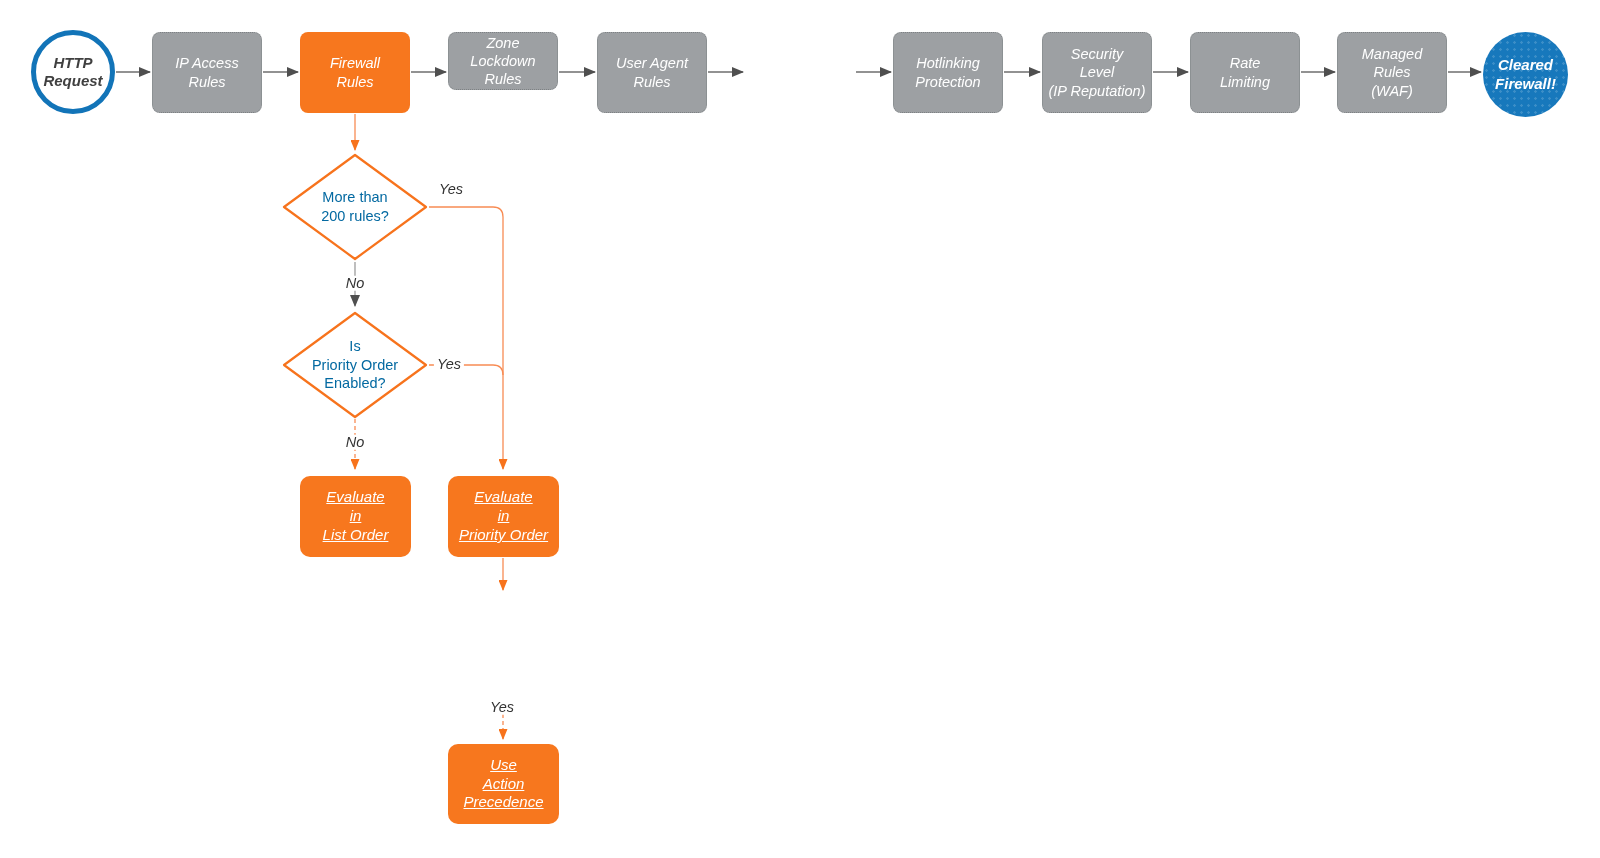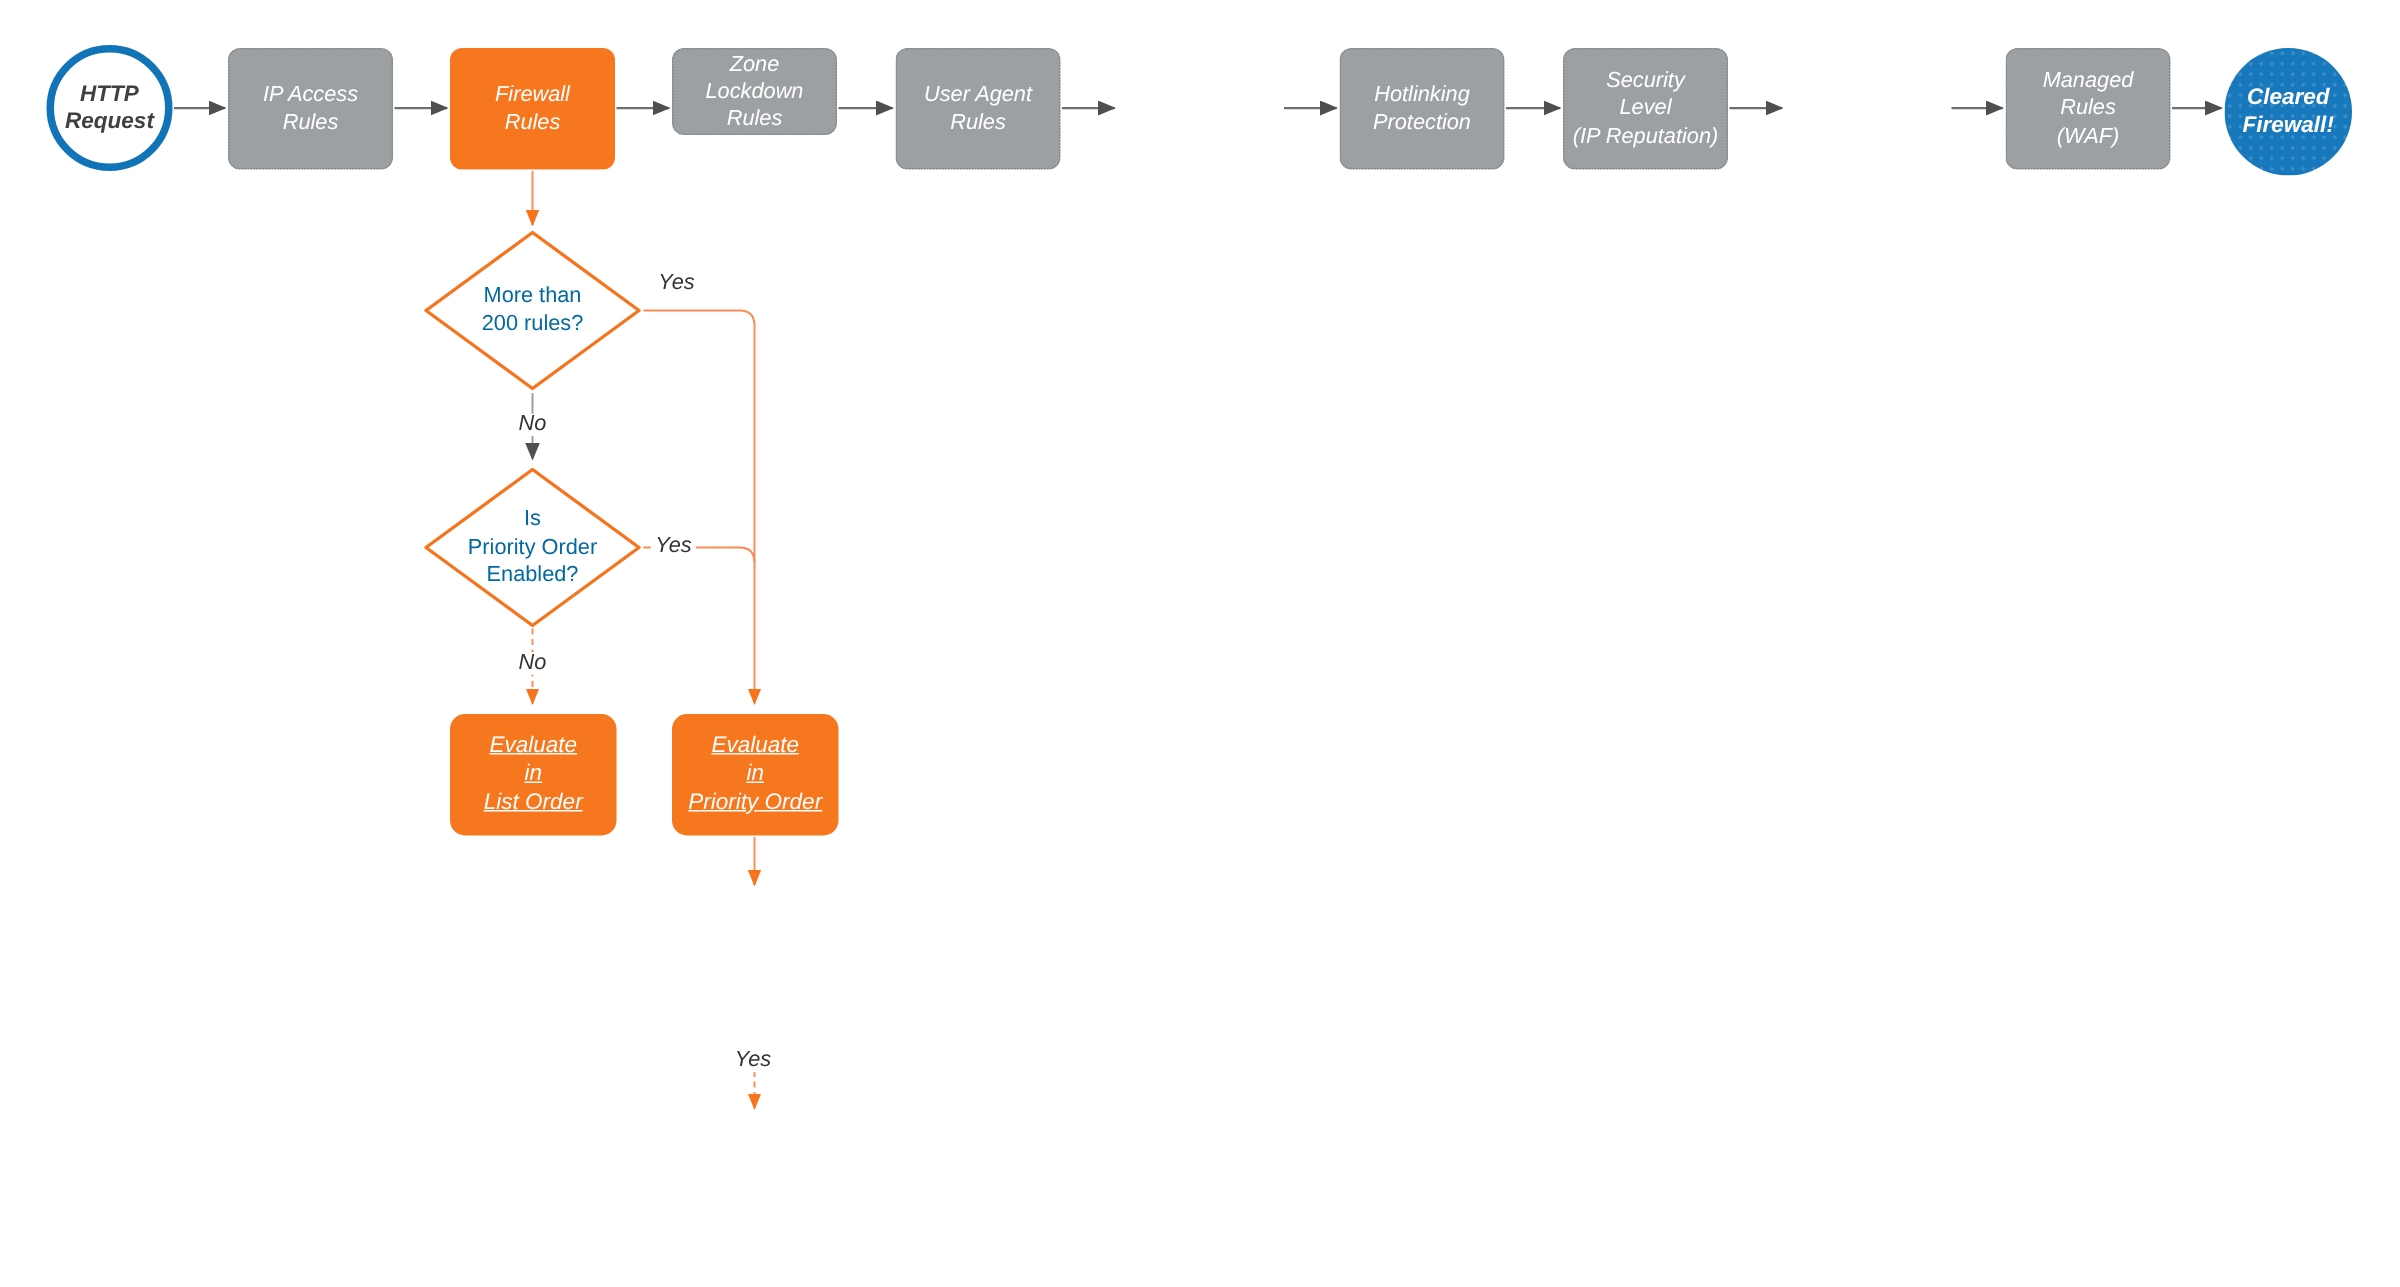--- a/index.html
+++ b/index.html
@@ -74,20 +74,22 @@
   <div class="node step" style="left:448px;top:32px;width:110px;height:58px;">Zone
 Lockdown
 Rules</div>
   <div class="node step" style="left:597px;top:32px;width:110px;height:81px;">User Agent
 Rules</div>
   <div class="node step" style="left:893px;top:32px;width:110px;height:81px;">Hotlinking
 Protection</div>
   <div class="node step" style="left:1042px;top:32px;width:110px;height:81px;">Security
 Level
 (IP Reputation)</div>
+  <div class="node step" style="left:1190px;top:32px;width:110px;height:81px;">Rate
+Limiting</div>
   <div class="node step" style="left:1337px;top:32px;width:110px;height:81px;">Managed
 Rules
 (WAF)</div>
 
   <div class="decision" style="left:282px;top:153px;width:146px;height:108px;">
     <svg width="146" height="108" viewBox="0 0 146 108">
       <polygon points="73,2 144,54 73,106 2,54" fill="#ffffff" stroke="#f7731c" stroke-width="2.2" stroke-linejoin="round"></polygon>
     </svg>
     <div class="dtext">More than
 200 rules?</div>
@@ -102,20 +104,23 @@
 Enabled?</div>
   </div>
 
 
   <div class="node action" style="left:300px;top:476px;width:111px;height:81px;">Evaluate
 in
 List Order</div>
   <div class="node action" style="left:448px;top:476px;width:111px;height:81px;">Evaluate
 in
 Priority Order</div>
+  <div class="node action" style="left:448px;top:744px;width:111px;height:80px;">Use
+Action
+Precedence</div>
 
   <span class="elabel" style="left:451px;top:189px;background:transparent;">Yes</span>
   <span class="elabel" style="left:355px;top:283px;">No</span>
   <span class="elabel" style="left:449px;top:364px;">Yes</span>
   <span class="elabel" style="left:355px;top:442px;">No</span>
   <span class="elabel" style="left:502px;top:707px;">Yes</span>
 
 </div>
 
 </body></html>

